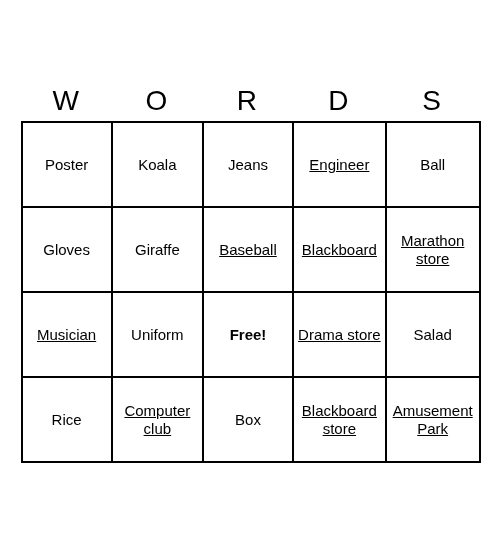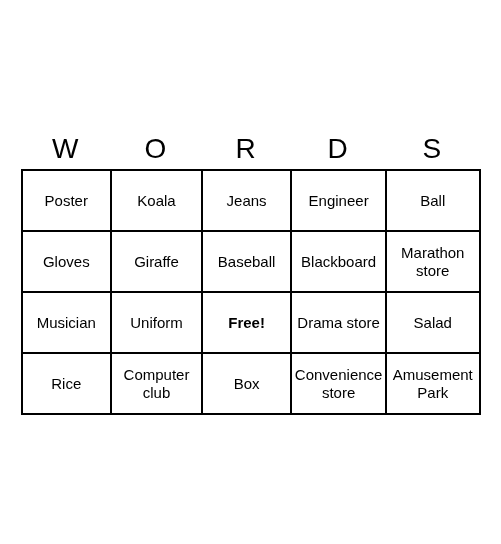--- a/index.html
+++ b/index.html
@@ -34,38 +34,39 @@
       font-weight: normal;
       padding: 4px 8px;
       letter-spacing: 2px;
     }
 
     .bingo-table td {
       border: 2px solid #000;
       text-align: center;
       vertical-align: middle;
       width: 96px;
-      height: 61px;
+      height: 85px;
       padding: 0;
       font-size: 15px;
       line-height: 1.2;
     }
 
     .cell-large {
       font-size: 22px;
       font-weight: normal;
       border-radius: 6px;
     }
 
     .cell-medium {
       font-size: 17px;
     }
 
     .cell-small {
       font-size: 13px;
+      text-decoration: underline;
     }
 
     .cell-free {
       font-size: 20px;
       font-weight: bold;
     }
   </style>
 </head>
 <body>
 
@@ -99,18 +100,18 @@
           <td class="cell-small">Musician</td>
           <td class="cell-medium">Uniform</td>
           <td class="cell-free">Free!</td>
           <td class="cell-small">Drama store</td>
           <td class="cell-medium">Salad</td>
         </tr>
         <tr>
           <td class="cell-large">Rice</td>
           <td class="cell-small">Computer club</td>
           <td class="cell-large">Box</td>
-          <td class="cell-small">Convenience store</td>
+          <td class="cell-small">Blackboard store</td>
           <td class="cell-small">Amusement Park</td>
         </tr>
       </tbody>
   </table>
 </div>
 
 </body></html>

